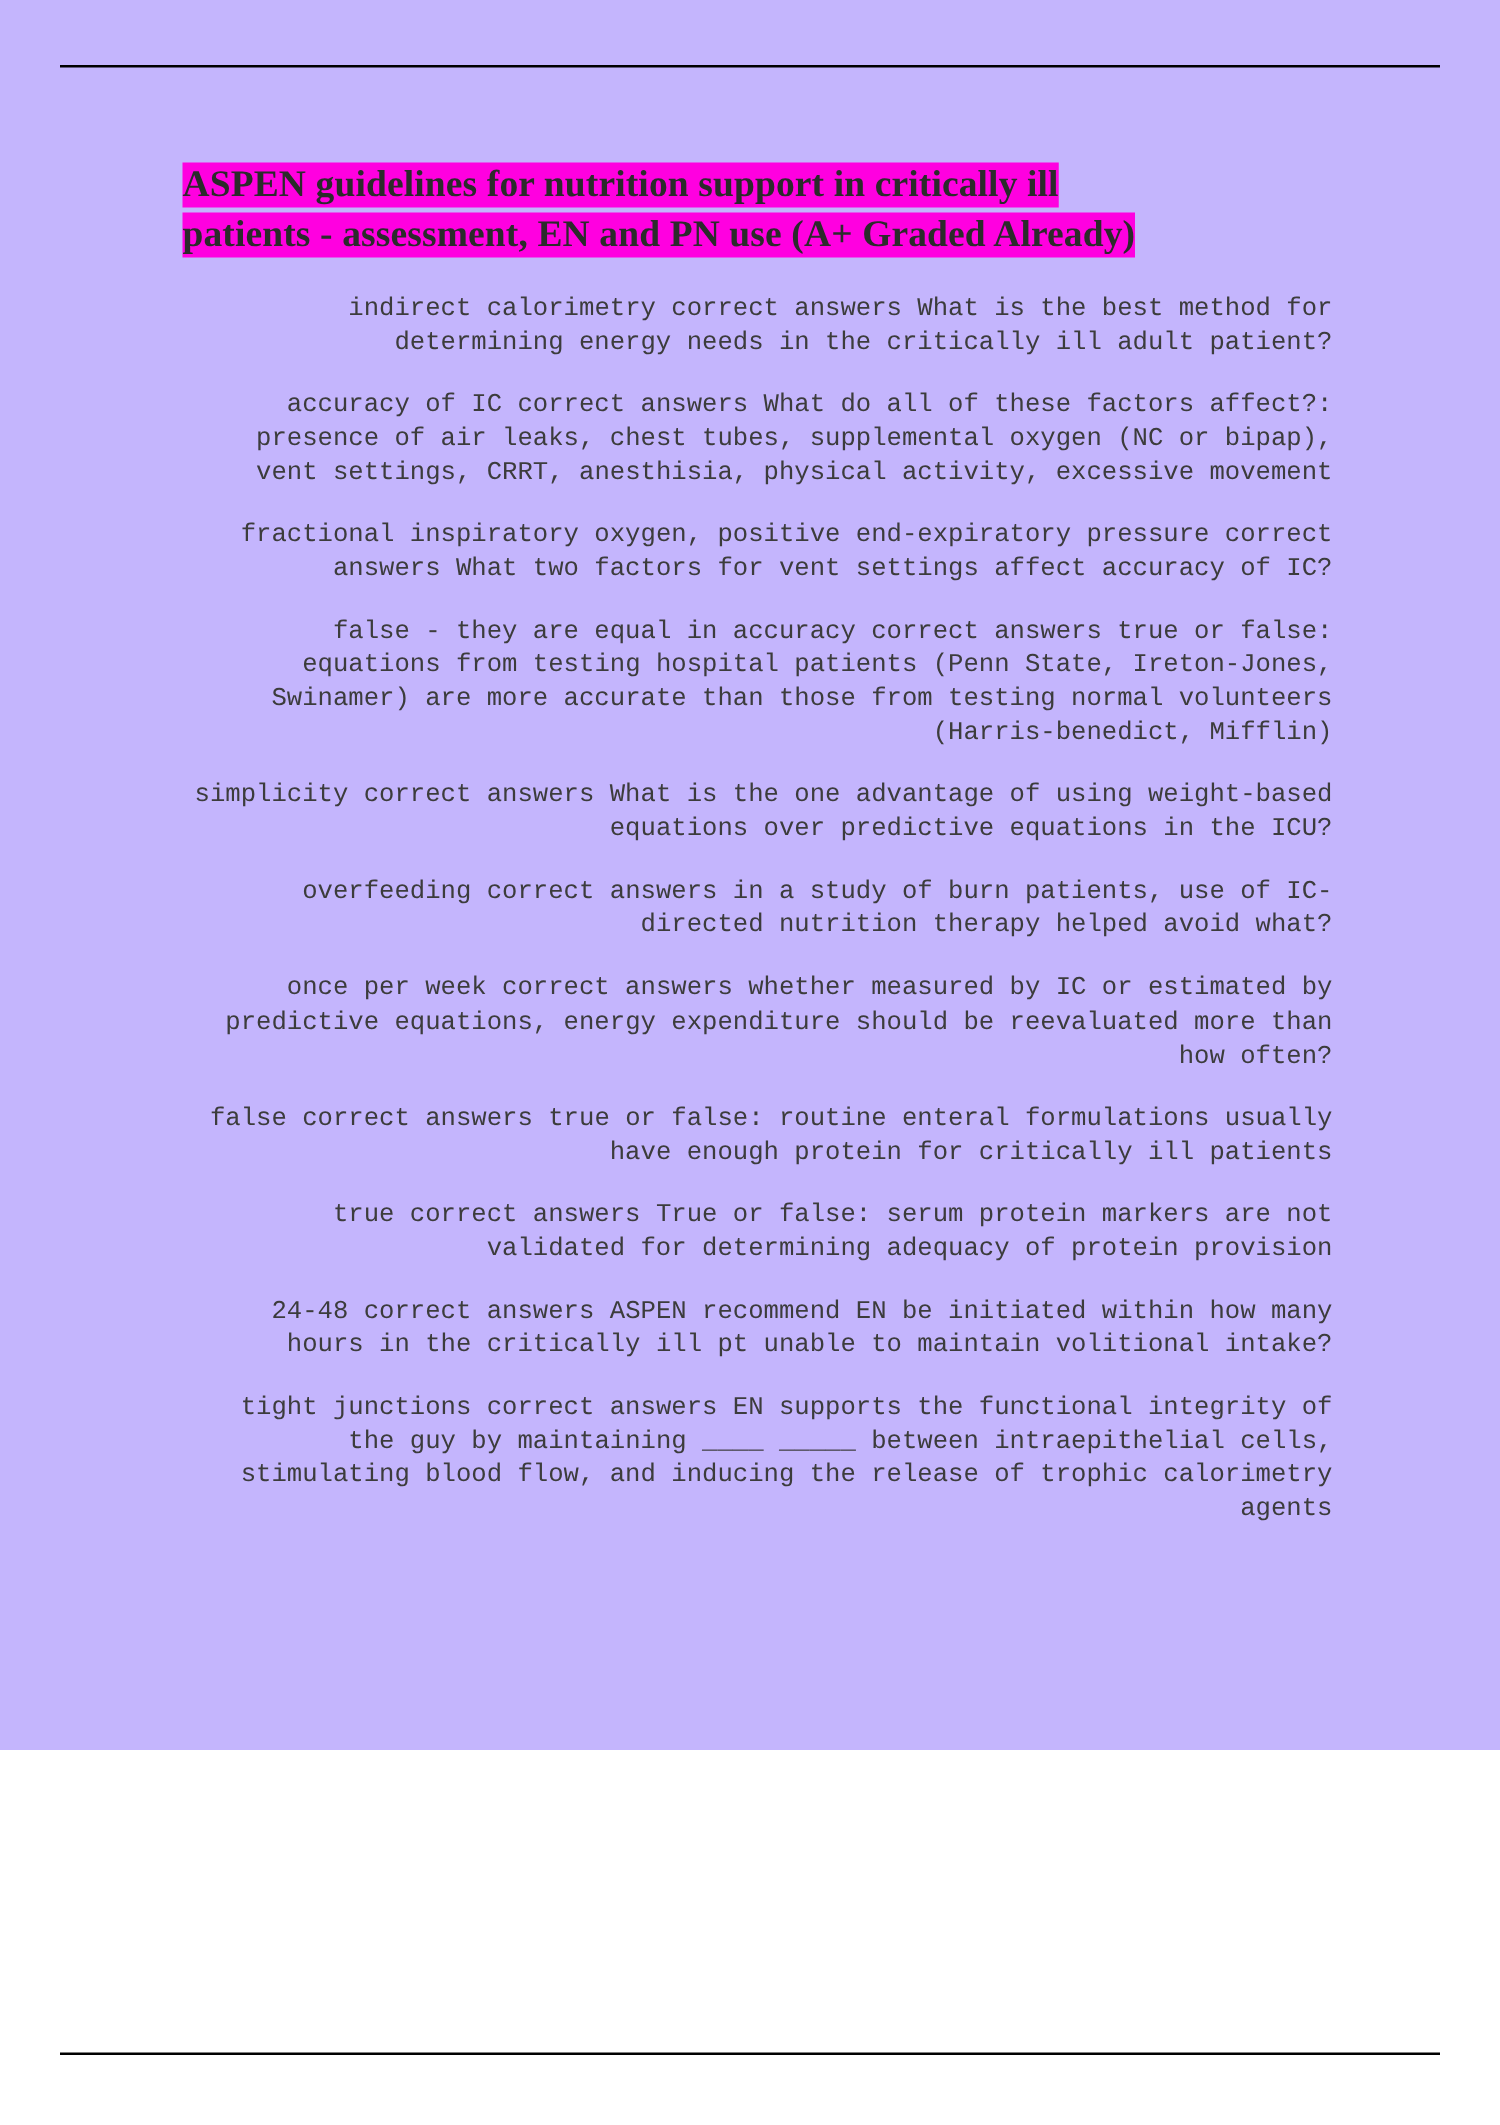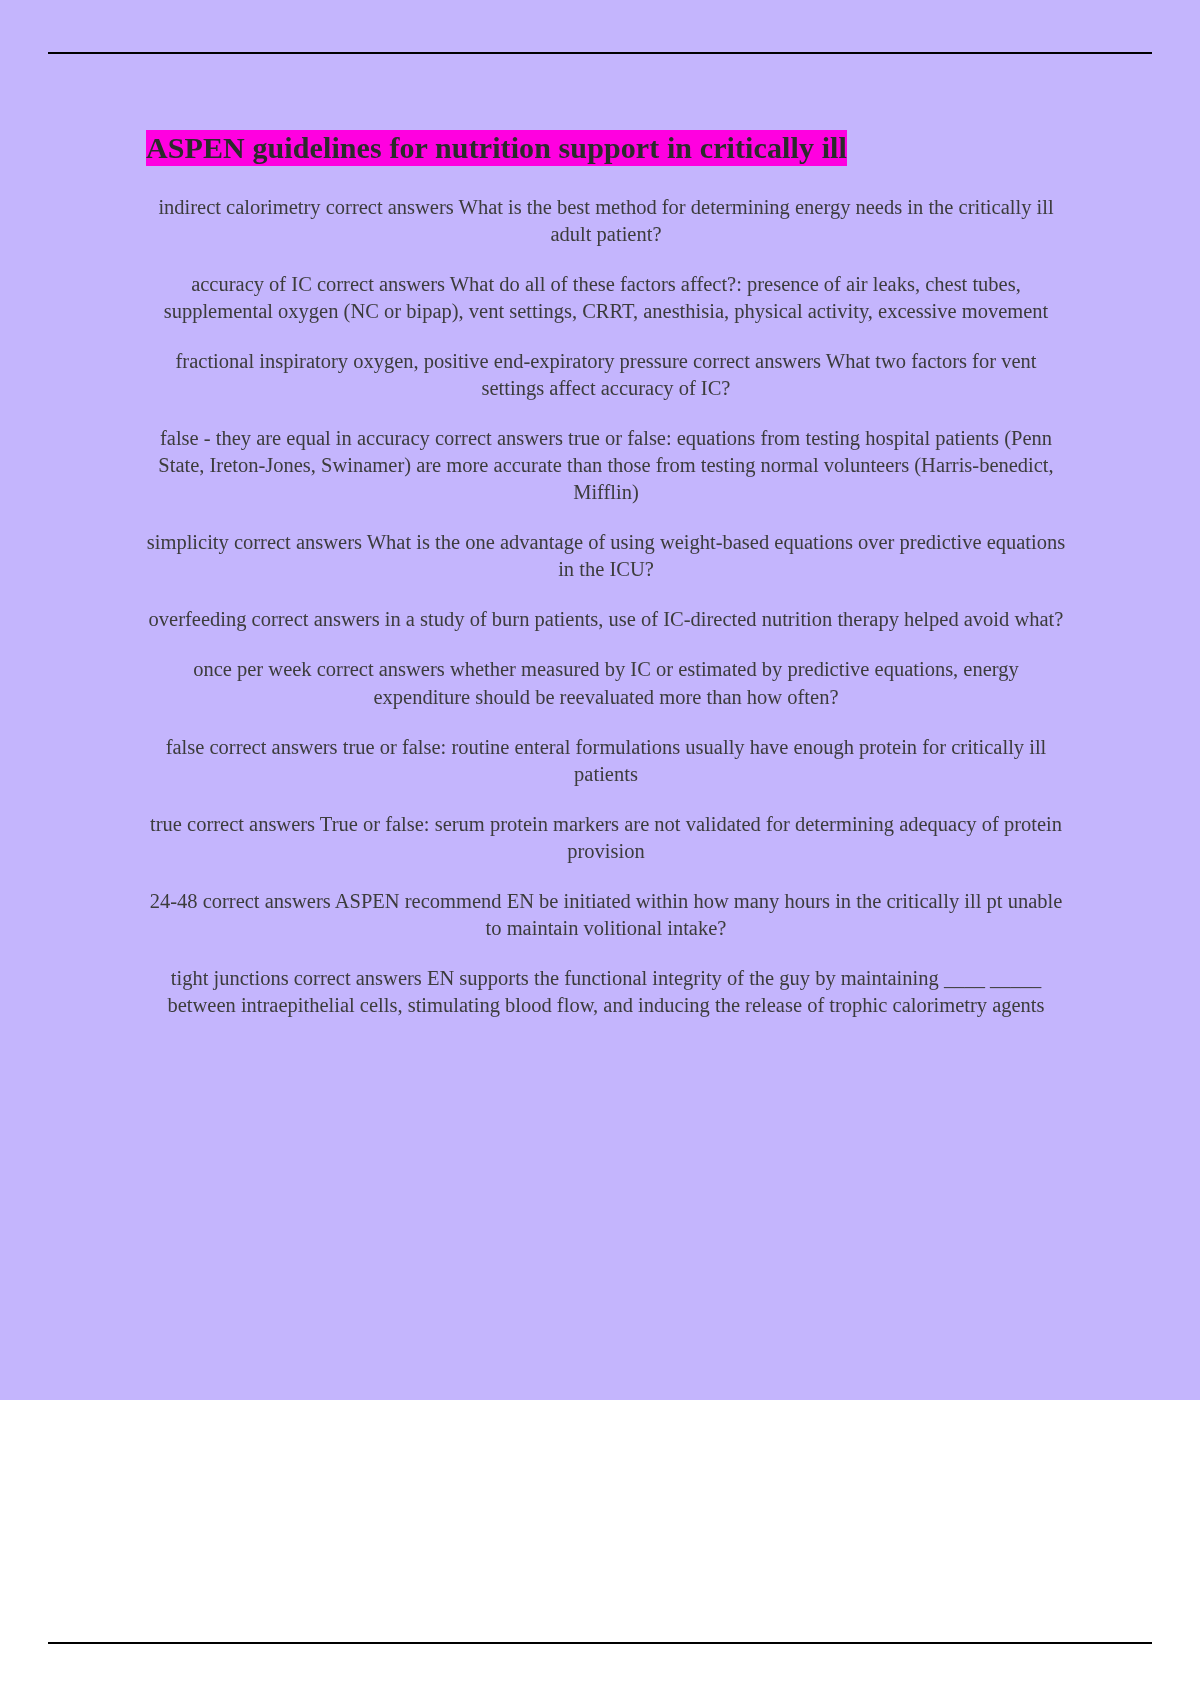--- a/index.html
+++ b/index.html
@@ -52,34 +52,35 @@
     box-decoration-break: clone;
     -webkit-box-decoration-break: clone;
     padding: 1px 0 2px 0;
   }
 
   .qa {
     margin: 0 0 23px 0;
     font-size: 20.5px;
     line-height: 1.32;
     color: #3c3c3c;
-    text-align: center;
+    text-align: right;
+    font-family: Liberation Mono, monospace;
   }
   .qa:last-child { margin-bottom: 0; }
 </style>
 </head>
 <body>
 
 <div class="page">
 
   <div class="rule rule-top"></div>
 
   <div class="content">
 
-    <h1 class="doc-title"><span class="hl">ASPEN guidelines for nutrition support in critically ill</span><br></h1>
+    <h1 class="doc-title"><span class="hl">ASPEN guidelines for nutrition support in critically ill</span><br><span class="hl">patients - assessment, EN and PN use (A+ Graded Already)</span></h1>
 
     <p class="qa">indirect calorimetry correct answers What is the best method for determining energy needs in the critically ill adult patient?</p>
     <p class="qa">accuracy of IC correct answers What do all of these factors affect?: presence of air leaks, chest tubes, supplemental oxygen (NC or bipap), vent settings, CRRT, anesthisia, physical activity, excessive movement</p>
     <p class="qa">fractional inspiratory oxygen, positive end-expiratory pressure correct answers What two factors for vent settings affect accuracy of IC?</p>
     <p class="qa">false - they are equal in accuracy correct answers true or false: equations from testing hospital patients (Penn State, Ireton-Jones, Swinamer) are more accurate than those from testing normal volunteers (Harris-benedict, Mifflin)</p>
     <p class="qa">simplicity correct answers What is the one advantage of using weight-based equations over predictive equations in the ICU?</p>
     <p class="qa">overfeeding correct answers in a study of burn patients, use of IC-directed nutrition therapy helped avoid what?</p>
     <p class="qa">once per week correct answers whether measured by IC or estimated by predictive equations, energy expenditure should be reevaluated more than how often?</p>
     <p class="qa">false correct answers true or false: routine enteral formulations usually have enough protein for critically ill patients</p>
     <p class="qa">true correct answers True or false: serum protein markers are not validated for determining adequacy of protein provision</p>

